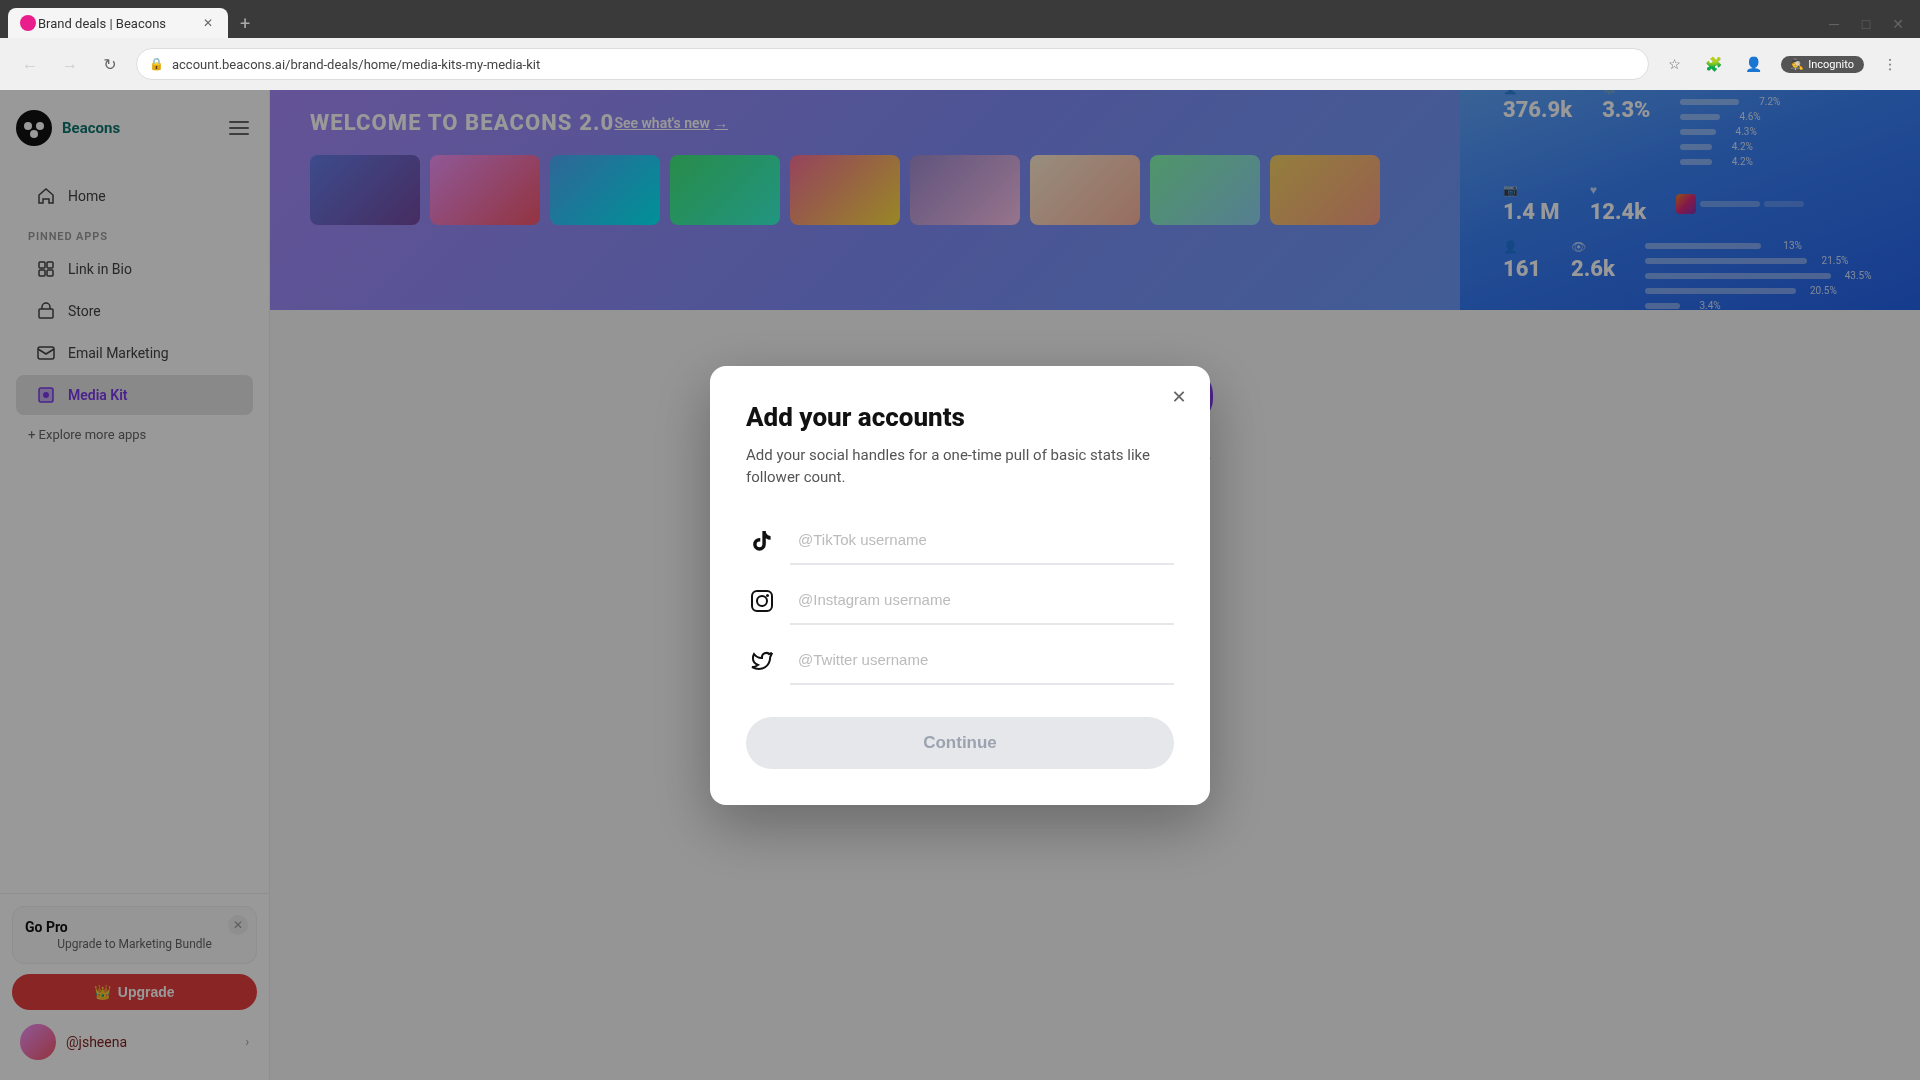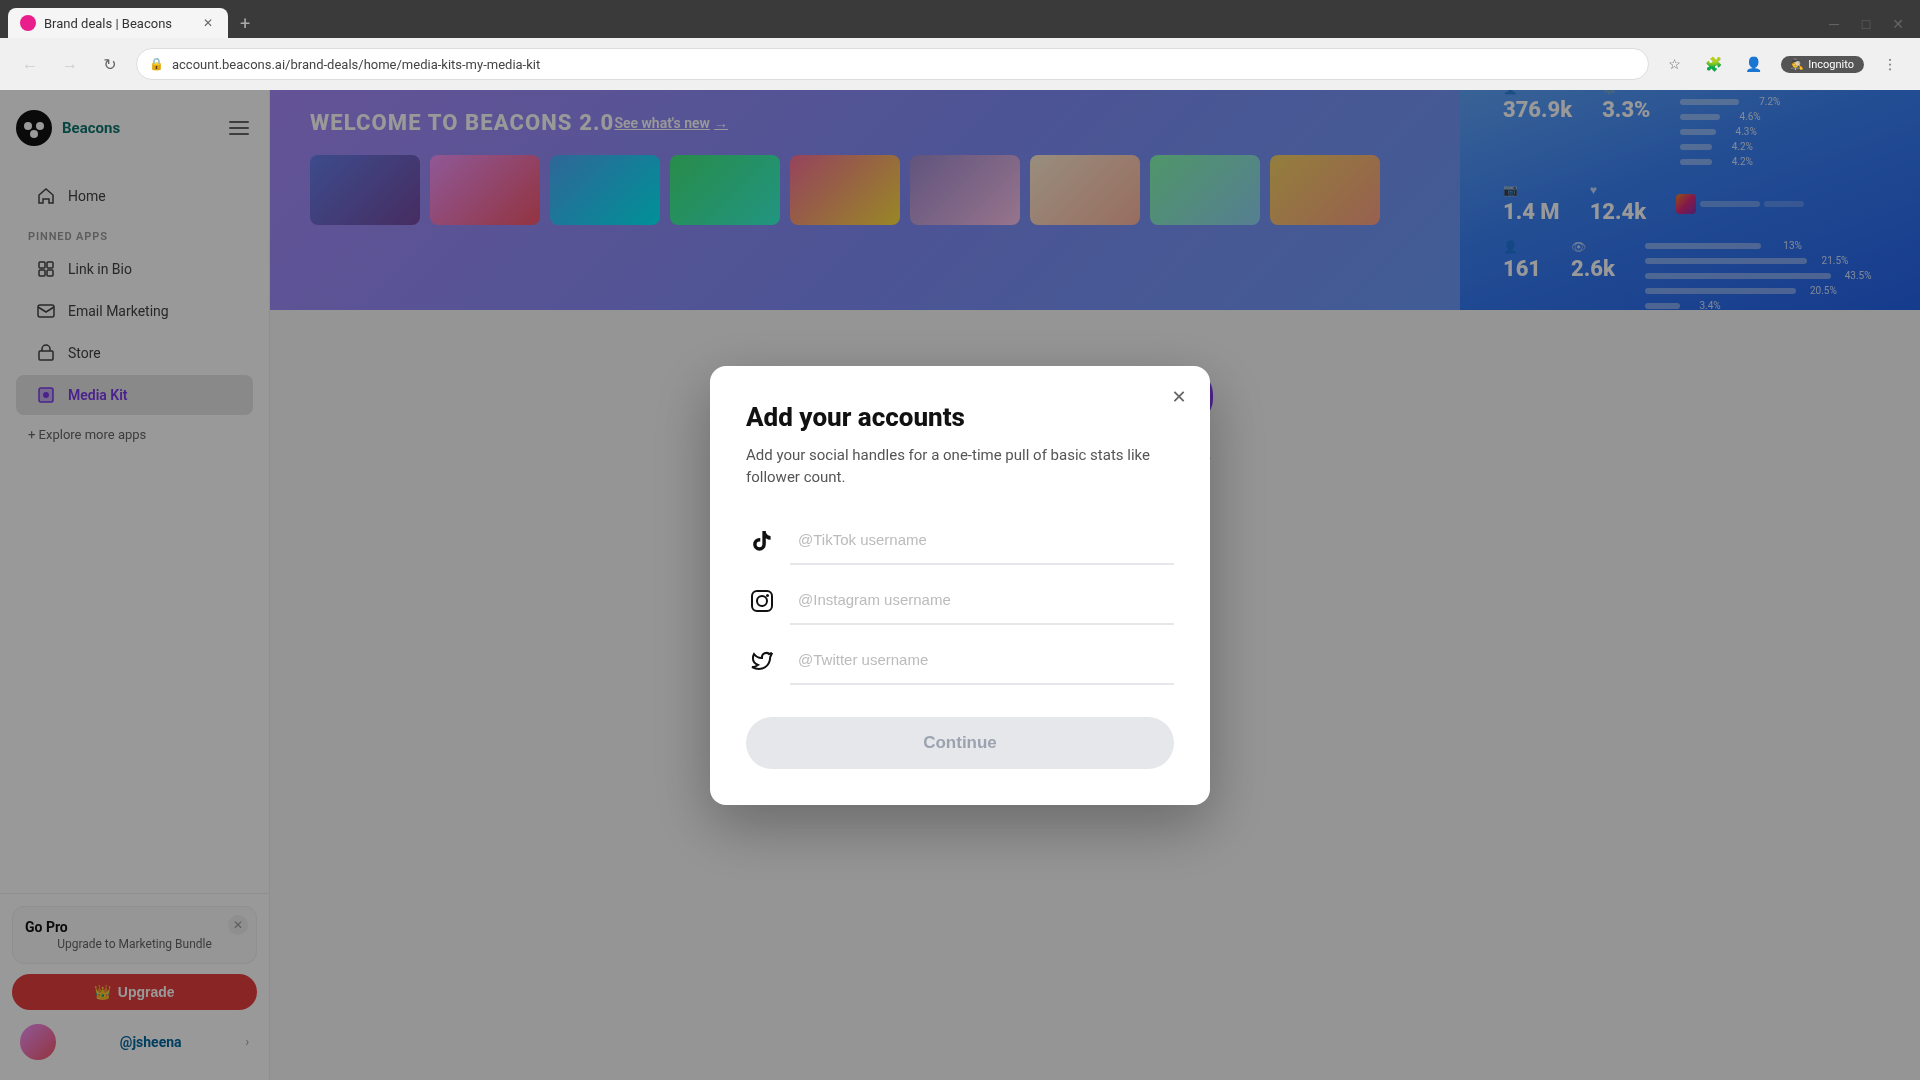--- a/index.html
+++ b/index.html
@@ -1,21 +1,21 @@
 <!DOCTYPE html>
 <html><head>
   <meta charset="utf-8">
   <style>
     * { box-sizing: border-box; margin: 0; padding: 0; }
     body { font-family: -apple-system, BlinkMacSystemFont, 'Segoe UI', Roboto, sans-serif; background: #f5f5f5; width: 1920px; height: 1080px; overflow: hidden; }
 
     
     .browser-chrome { background: #2d2d2d; height: 90px; display: flex; flex-direction: column; }
     .browser-tabs { background: #3a3a3a; height: 38px; display: flex; align-items: flex-end; padding: 0 8px; gap: 2px; }
-    .browser-tab { background: #f5f5f5; border-radius: 8px 8px 0 0; height: 30px; display: flex; align-items: center; padding: 0 12px; gap: 8px; min-width: 220px; font-size: 13px; color: #333; }
+    .browser-tab { background: #f5f5f5; border-radius: 8px 8px 0 0; height: 30px; display: flex; align-items: center; padding: 0 12px; gap: 2px; min-width: 220px; font-size: 13px; color: #333; }
     .browser-tab .tab-favicon { width: 16px; height: 16px; background: #e91e8c; border-radius: 50%; flex-shrink: 0; }
     .browser-tab .tab-close { margin-left: auto; width: 16px; height: 16px; display: flex; align-items: center; justify-content: center; border-radius: 50%; cursor: pointer; color: #666; font-size: 12px; }
     .new-tab-btn { width: 30px; height: 30px; display: flex; align-items: center; justify-content: center; color: #aaa; font-size: 18px; cursor: pointer; border-radius: 50%; }
     .browser-controls { background: #f0f0f0; height: 52px; display: flex; align-items: center; padding: 0 16px; gap: 12px; }
     .nav-btn { width: 28px; height: 28px; border: none; background: none; cursor: pointer; display: flex; align-items: center; justify-content: center; color: #666; font-size: 16px; border-radius: 50%; }
     .nav-btn.disabled { color: #ccc; cursor: default; }
     .address-bar { flex: 1; height: 32px; background: white; border: 1px solid #ddd; border-radius: 16px; display: flex; align-items: center; padding: 0 12px; gap: 8px; font-size: 13px; color: #444; }
     .address-bar .lock-icon { color: #666; font-size: 12px; }
     .browser-action-btn { width: 28px; height: 28px; border: none; background: none; cursor: pointer; display: flex; align-items: center; justify-content: center; color: #666; font-size: 14px; border-radius: 50%; }
     .incognito-badge { background: #555; color: white; border-radius: 12px; padding: 2px 10px; font-size: 11px; display: flex; align-items: center; gap: 4px; }
@@ -37,21 +37,21 @@
     .explore-more { padding: 10px 20px; font-size: 13px; color: #666; cursor: pointer; display: flex; align-items: center; gap: 6px; }
     .sidebar-bottom { padding: 12px; border-top: 1px solid #eee; }
     .go-pro-card { background: #fafafa; border: 1px solid #eee; border-radius: 12px; padding: 12px; margin-bottom: 10px; position: relative; }
     .go-pro-close { position: absolute; top: 8px; right: 8px; width: 20px; height: 20px; display: flex; align-items: center; justify-content: center; cursor: pointer; color: #999; font-size: 12px; background: #eee; border-radius: 50%; }
     .go-pro-title { font-size: 14px; font-weight: 700; color: #111; margin-bottom: 2px; }
     .go-pro-subtitle { font-size: 12px; color: #666; text-align: center; }
     .upgrade-btn { width: 100%; background: #e53e3e; color: white; border: none; border-radius: 20px; padding: 10px; font-size: 14px; font-weight: 600; cursor: pointer; display: flex; align-items: center; justify-content: center; gap: 6px; }
     .user-profile { display: flex; align-items: center; gap: 10px; padding: 8px; cursor: pointer; border-radius: 8px; margin-top: 6px; }
     .avatar { width: 36px; height: 36px; border-radius: 50%; background: #ddd; overflow: hidden; flex-shrink: 0; }
     .avatar-img { width: 100%; height: 100%; object-fit: cover; background: linear-gradient(135deg, #f093fb 0%, #f5576c 100%); }
-    .username { font-size: 14px; color: #0369a1; font-weight: 700; flex: 1; text-align: center; }
+    .username { font-size: 14px; color: #7f1d1d; font-weight: 400; flex: 1; }
     .chevron-right { color: #999; font-size: 12px; }
 
     
     .main-content { flex: 1; overflow: hidden; position: relative; }
     .welcome-title { font-size: 22px; font-weight: 800; color: white; letter-spacing: 0.05em; }
     .see-whats-new { color: white; font-size: 14px; font-weight: 600; text-decoration: underline; cursor: pointer; display: flex; align-items: center; gap: 4px; }
     .thumb-1 { background: linear-gradient(135deg, #667eea 0%, #764ba2 100%); }
     .thumb-2 { background: linear-gradient(135deg, #f093fb 0%, #f5576c 100%); }
     .thumb-3 { background: linear-gradient(135deg, #4facfe 0%, #00f2fe 100%); }
     .thumb-4 { background: linear-gradient(135deg, #43e97b 0%, #38f9d7 100%); }
@@ -175,36 +175,36 @@
             <rect x="10" y="2" width="6" height="6" rx="1" stroke="#444" stroke-width="1.5" fill="none"></rect>
             <rect x="2" y="10" width="6" height="6" rx="1" stroke="#444" stroke-width="1.5" fill="none"></rect>
             <rect x="10" y="10" width="6" height="6" rx="1" stroke="#444" stroke-width="1.5" fill="none"></rect>
           </svg>
         </div>
         <span>Link in Bio</span>
       </div>
 
       <div class="nav-item">
         <div class="nav-icon">
+          <svg width="18" height="18" viewBox="0 0 18 18" fill="none">
+            <rect x="2" y="7" width="14" height="9" rx="1" stroke="#444" stroke-width="1.5" fill="none"></rect>
+            <path d="M5 7V5a4 4 0 018 0v2" stroke="#444" stroke-width="1.5" fill="none"></path>
+          </svg>
+        </div>
+        <span>Store</span>
+      </div>
+
+      <div class="nav-item">
+        <div class="nav-icon">
           <svg width="18" height="14" viewBox="0 0 18 14" fill="none">
             <rect x="1" y="1" width="16" height="12" rx="2" stroke="#444" stroke-width="1.5" fill="none"></rect>
             <path d="M1 3L9 8L17 3" stroke="#444" stroke-width="1.5"></path>
           </svg>
         </div>
         <span>Email Marketing</span>
-      </div>
-
-      <div class="nav-item">
-        <div class="nav-icon">
-          <svg width="18" height="18" viewBox="0 0 18 18" fill="none">
-            <rect x="2" y="7" width="14" height="9" rx="1" stroke="#444" stroke-width="1.5" fill="none"></rect>
-            <path d="M5 7V5a4 4 0 018 0v2" stroke="#444" stroke-width="1.5" fill="none"></path>
-          </svg>
-        </div>
-        <span>Store</span>
       </div>
 
       <div class="nav-item active">
         <div class="nav-icon">
           <svg width="18" height="18" viewBox="0 0 18 18" fill="none">
             <rect x="2" y="2" width="14" height="14" rx="2" fill="#7c3aed" opacity="0.3"></rect>
             <rect x="2" y="2" width="14" height="14" rx="2" stroke="#7c3aed" stroke-width="1.5" fill="none"></rect>
             <circle cx="9" cy="9" r="3" fill="#7c3aed"></circle>
           </svg>
         </div>

